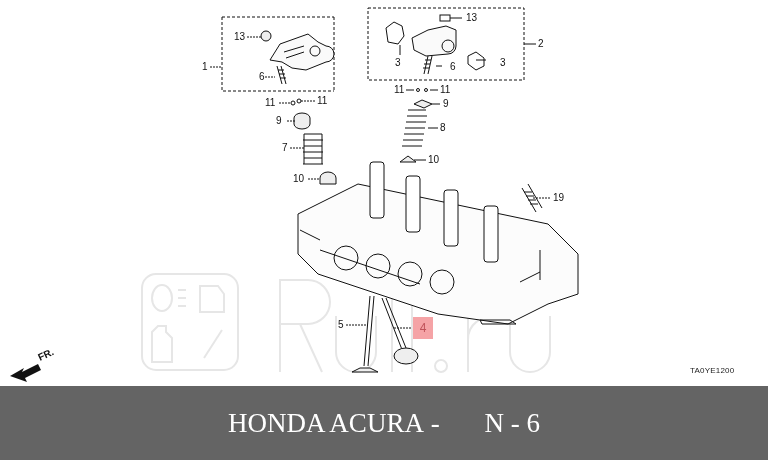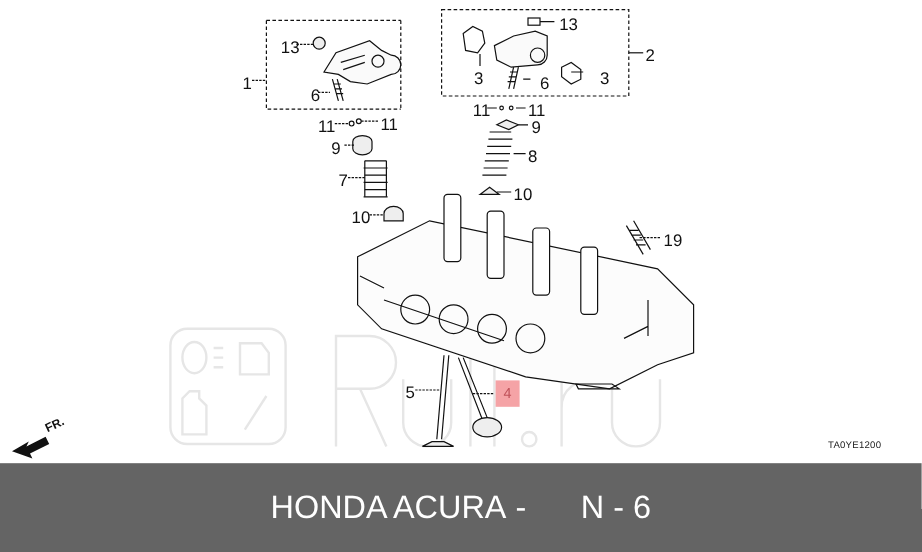--- a/index.html
+++ b/index.html
@@ -1,21 +1,21 @@
 <!DOCTYPE html>
 <html><head>
 <meta charset="utf-8">
 <style>
   html, body { margin: 0; padding: 0; }
   body { width: 768px; height: 460px; background: #ffffff; overflow: hidden; position: relative; font-family: "Liberation Sans", sans-serif; }
   .canvas { position: absolute; left: 0; top: 0; width: 768px; height: 386px; background: #fff; }
-  .lbl { position: absolute; font-size: 14px; color: #111; line-height: 1; font-family: "Liberation Sans", sans-serif; }
+  .lbl { position: absolute; font-size: 10px; color: #111; line-height: 1; font-family: "Liberation Sans", sans-serif; }
   .hl { position: absolute; background: #f5a3a6; color: #c0525a; font-size: 12px; text-align: center; line-height: 22px; }
   .code { position: absolute; font-size: 8px; color: #222; letter-spacing: 0.2px; text-align: center; }
-  .footer { position: absolute; left: 0; top: 386px; width: 768px; height: 74px; background: #646464; color: #ffffff; display: flex; align-items: center; justify-content: center; font-size: 27px; font-family: Liberation Sans, sans-serif; }
+  .footer { position: absolute; left: 0; top: 386px; width: 768px; height: 74px; background: #646464; color: #ffffff; display: flex; align-items: center; justify-content: center; font-size: 27px; font-family: Liberation Serif, serif; }
   .footer .gap { display: inline-block; width: 38px; }
   .wm { position: absolute; }
   svg { position: absolute; left: 0; top: 0; }
 </style>
 </head>
 <body>
 
 <div class="canvas">
 
   <svg class="wm" width="768" height="386">

